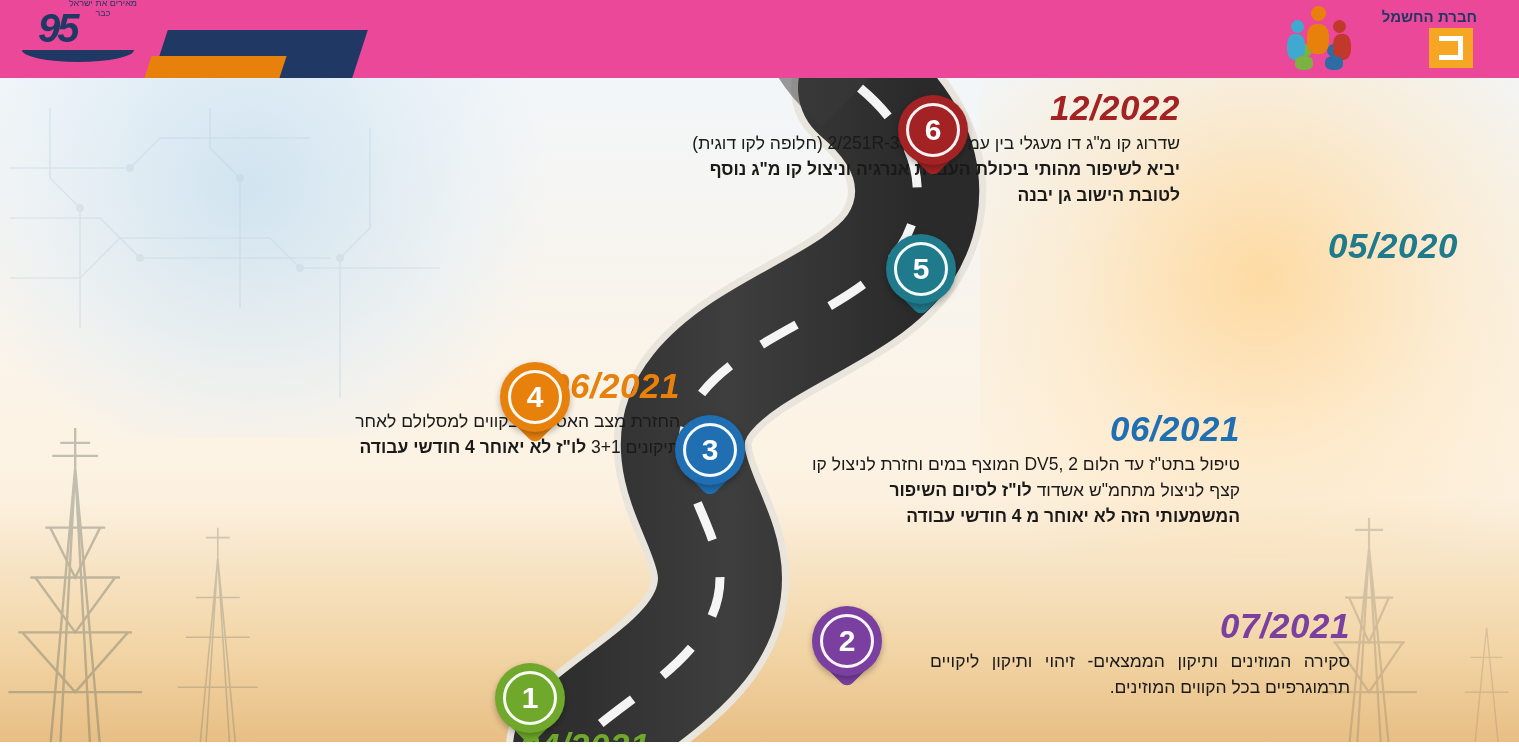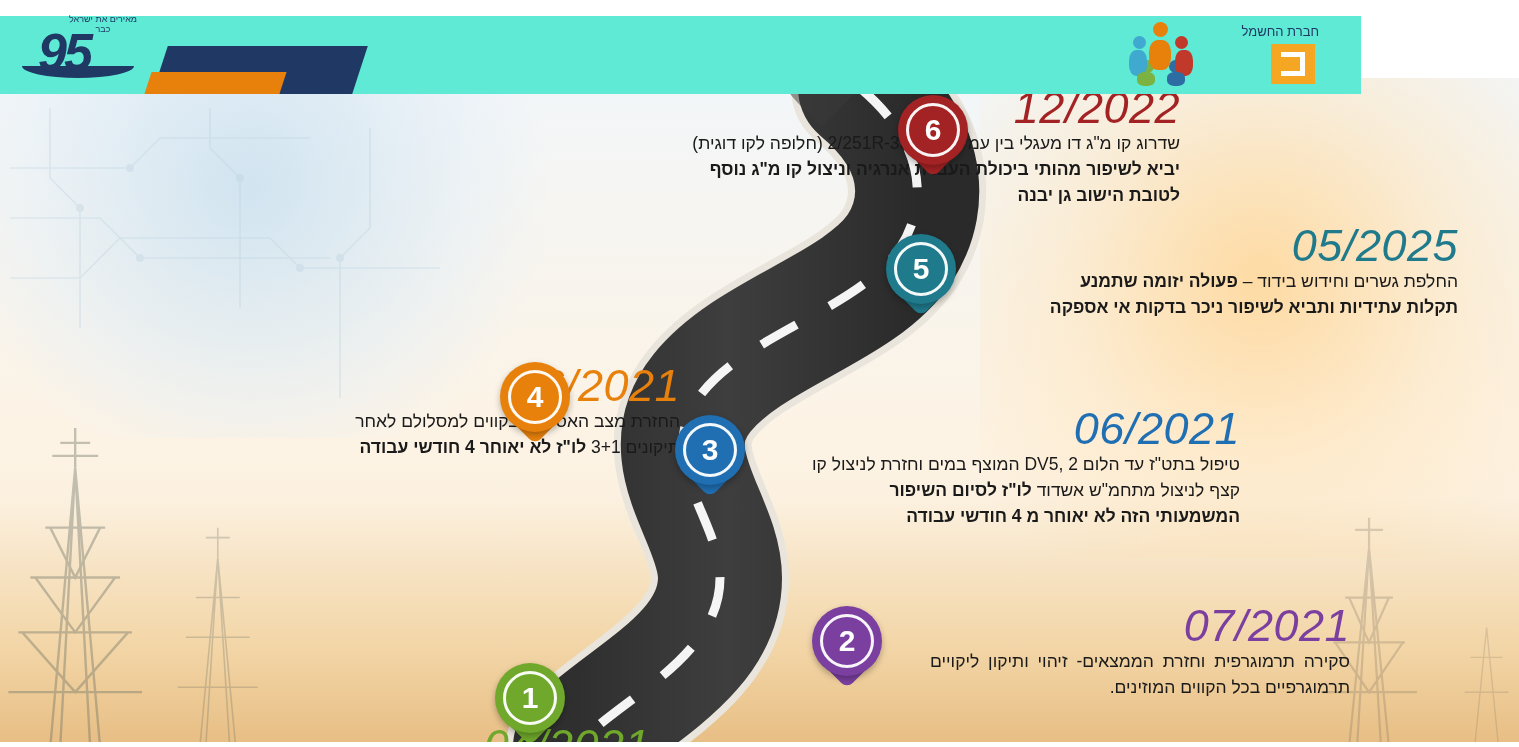--- a/index.html
+++ b/index.html
@@ -5,34 +5,34 @@
 <style>
   html,body{margin:0;padding:0;}
   body{
     width:1519px;height:747px;overflow:hidden;position:relative;
     font-family:"Liberation Sans", sans-serif;
     background:#ffffff;
   }
 
   
   #header{
-    position:absolute;left:0;top:16px;width:1361px;height:78px;
-    background:#5eead4;z-index:40;
+    position:absolute;left:0;top:0;width:1519px;height:78px;
+    background:#ec4899;z-index:40;
   }
   #header-title{
     position:absolute;left:0;top:14px;width:1519px;text-align:center;
     font-size:33px;font-weight:bold;color:#1F3864;direction:rtl;
     font-family:"Liberation Sans", sans-serif;
   }
   
   #badge-95{
     position:absolute;left:8px;top:-6px;width:150px;height:80px;
   }
   #badge-95 .b-text{
-    position:absolute;left:30px;top:12px;font-size:52px;font-weight:bold;
+    position:absolute;left:30px;top:12px;font-size:40px;font-weight:bold;
     font-style:italic;color:#1F3864;letter-spacing:-3px;
   }
   #badge-95 .b-sub{
     position:absolute;left:60px;top:4px;font-size:9px;color:#1F3864;
     direction:rtl;text-align:center;line-height:10px;width:70px;
   }
   #badge-95 .b-swoosh{
     position:absolute;left:14px;top:56px;width:112px;height:12px;
     background:#1F3864;border-radius:0 0 50% 50%/0 0 100% 100%;
   }
@@ -46,22 +46,22 @@
   }
   
   #logo-people{
     position:absolute;right:160px;top:6px;width:70px;height:60px;
   }
   #logo-people i{position:absolute;border-radius:50%;display:block;}
   #logo-iec{
     position:absolute;right:38px;top:8px;width:100px;height:58px;
   }
   #logo-iec .heb{
-    position:absolute;right:4px;top:0px;font-size:13px;color:#1F3864;
-    direction:rtl;font-weight:normal;
+    position:absolute;right:4px;top:0px;font-size:15px;color:#1F3864;
+    direction:rtl;font-weight:bold;
   }
   #logo-iec .sq{
     position:absolute;right:8px;top:20px;width:44px;height:40px;background:#F5A623;
   }
   #logo-iec .sq:after{
     content:"";position:absolute;left:10px;top:8px;width:24px;height:24px;
     border:5px solid #ffffff;border-left:none;box-sizing:border-box;
   }
 
   
@@ -109,21 +109,21 @@
     text-align:center;color:#ffffff;font-size:30px;font-weight:bold;z-index:2;
   }
   .pin .inner{
     position:absolute;left:8px;top:8px;width:54px;height:54px;border-radius:50%;
     border:3px solid rgba(255,255,255,.95);z-index:1;box-sizing:border-box;
   }
 
   
   .tblock{position:absolute;direction:rtl;z-index:15;}
   .tdate{
-    font-size:45px;font-weight:normal;font-style:italic;line-height:36px;
+    font-size:35px;font-weight:bold;font-style:italic;line-height:36px;
     margin-bottom:4px;letter-spacing:.5px;
   }
   .tbody{
     font-size:17.5px;color:#1a1a1a;line-height:26px;
   }
   .tbody b{font-weight:bold;}
 
   #b6{left:690px;top:12px;width:490px;text-align:right;}
   #b6 .tdate{color:#A32224;text-align:right;}
   #b5{left:1028px;top:150px;width:430px;text-align:right;}
@@ -302,43 +302,40 @@
   </div>
 
   <div class="tblock" id="b6">
     <div class="tdate">12/2022</div>
     <div class="tbody">
       <span>שדרוג קו מ"ג דו מעגלי בין עמ׳ 2/251R-33/251R (חלופה לקו דוגית) </span><b>יביא לשיפור מהותי ביכולת העברת אנרגיה וניצול קו מ"ג נוסף לטובת הישוב גן יבנה</b>
     </div>
   </div>
 
   <div class="tblock" id="b5">
-    <div class="tdate">05/2025</div>
-    <div class="tbody">
-      <span>החלפת גשרים וחידוש בידוד – </span><b>פעולה יזומה שתמנע תקלות עתידיות ותביא לשיפור ניכר בדקות אי אספקה</b>
-    </div>
+    <div class="tdate">05/2020</div>
   </div>
 
   <div class="tblock" id="b4">
     <div class="tdate">06/2021</div>
     <div class="tbody">
       <span>החזרת מצב האספקה בקווים למסלולם לאחר תיקונים 3+1</span> <b>לו"ז לא יאוחר 4 חודשי עבודה</b>
     </div>
   </div>
 
   <div class="tblock" id="b3">
     <div class="tdate">06/2021</div>
     <div class="tbody">
       <span>טיפול בתט"ז עד הלום  2  ,DV5 המוצף במים וחזרת לניצול קו קצף לניצול מתחמ"ש אשדוד</span> <b>לו"ז לסיום השיפור המשמעותי הזה לא יאוחר מ 4 חודשי עבודה</b>
     </div>
   </div>
 
   <div class="tblock" id="b2">
     <div class="tdate">07/2021</div>
-    <div class="tbody" style="text-align:justify;">סקירה תרמוגרפית וחזרת הממצאים- זיהוי ותיקון ליקויים תרמוגרפיים בכל הקווים המוזינים.</div>
+    <div class="tbody" style="text-align:justify;">סקירה המוזינים ותיקון הממצאים- זיהוי ותיקון ליקויים תרמוגרפיים בכל הקווים המוזינים.</div>
   </div>
 
   <div class="tblock" id="b1">
     <div class="tdate">04/2021</div>
 
   </div>
 
 </div>
 
 <div id="bottom-cut"></div>

